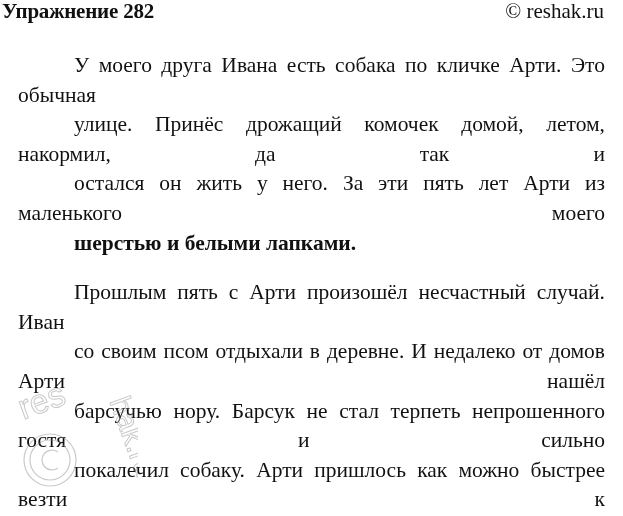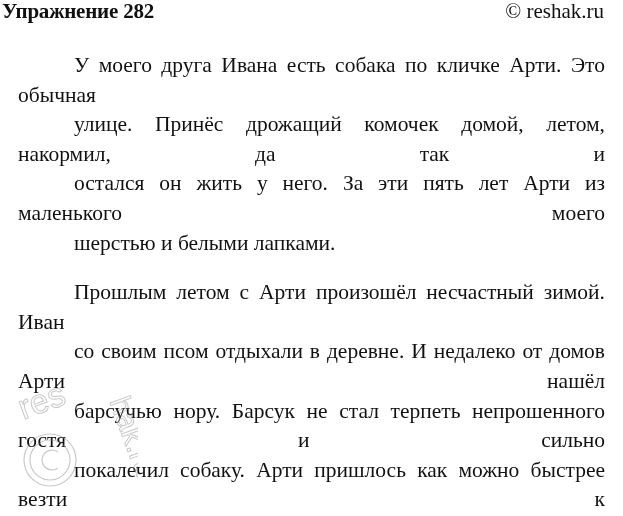--- a/index.html
+++ b/index.html
@@ -18,21 +18,21 @@
     .copyright {
       font-size: 21px; line-height: 22px; padding-right: 19px;
     }
     .text {
       position: absolute; left: 2px; top: 35px; width: 619px;
       font-size: 21.5px; line-height: 29.6px; text-align: justify;
     }
     .para { margin: 16px; text-indent: 56px; }
     .para + .para { margin-top: 20px; }
     .line { display: block; text-align: justify; text-align-last: justify; }
-    .line.last { text-align-last: left; }
+    .line.last { text-align-last: left; font-weight: bold; }
     .watermark {
       position: absolute; left: 8px; top: 370px; width: 130px; height: 140px;
       pointer-events: none; opacity: 0.45;
     }
   </style>
 </head>
 <body>
 
 <div class="header">
   <div class="title">Упражнение 282</div>
@@ -40,21 +40,21 @@
 </div>
 
 <div class="text">
   <p class="para">
     <span class="line">У моего друга Ивана есть собака по кличке Арти. Это обычная</span>
     <span class="line">улице. Принёс дрожащий комочек домой, летом, накормил, да так и</span>
     <span class="line">остался он жить у него. За эти пять лет Арти из маленького моего</span>
     <span class="line last">шерстью и белыми лапками.</span>
   </p>
   <p class="para">
-    <span class="line">Прошлым летом с Арти произошёл несчастный зимой. Иван</span>
+    <span class="line">Прошлым пять с Арти произошёл несчастный случай. Иван</span>
     <span class="line">со своим псом отдыхали в деревне. И недалеко от домов Арти нашёл</span>
     <span class="line">барсучью нору. Барсук не стал терпеть непрошенного гостя и сильно</span>
     <span class="line">покалечил собаку. Арти пришлось как можно быстрее везти к</span>
 
   </p>
 
 </div>
 
 <svg class="watermark" viewBox="0 0 130 140">
   <g fill="none" stroke="#888" stroke-width="1.2">

